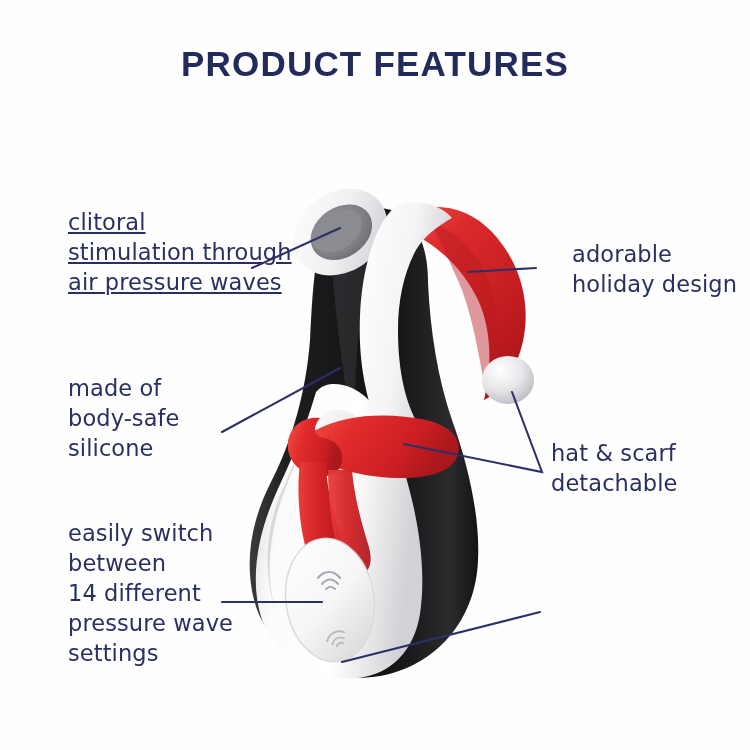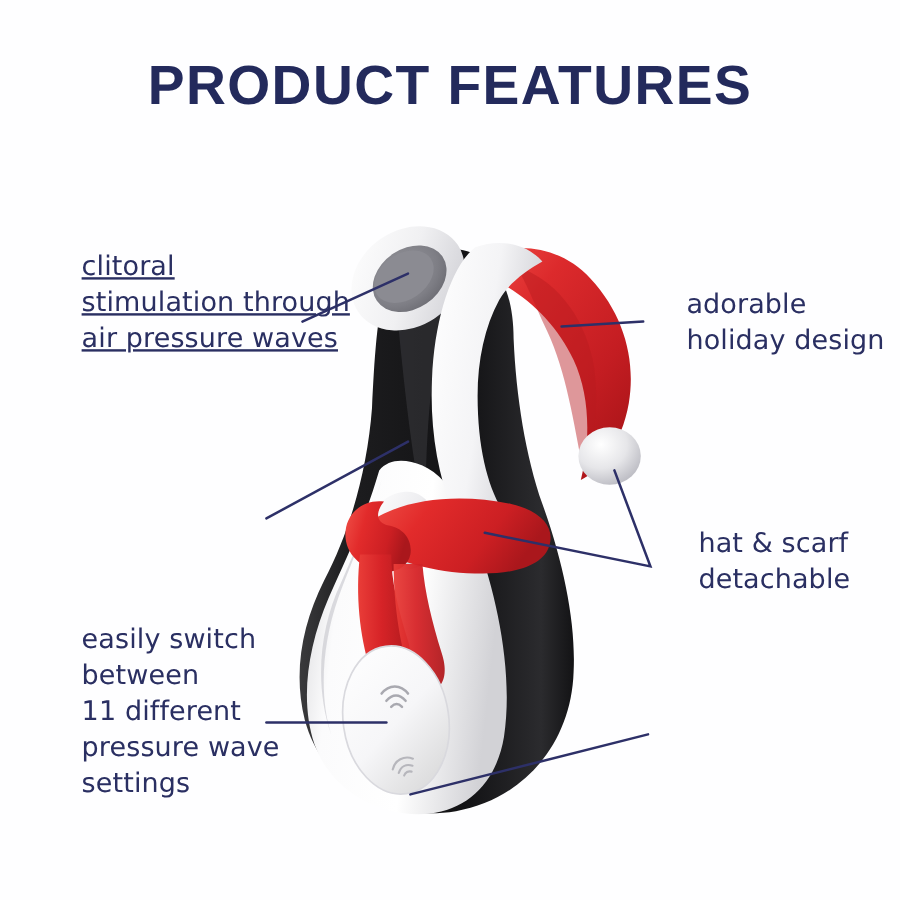--- a/index.html
+++ b/index.html
@@ -18,21 +18,21 @@
     overflow: hidden;
   }
 
   
   #title {
     position: absolute;
     top: 44px;
     left: 0;
     width: 750px;
     text-align: center;
-    font-size: 46px;
+    font-size: 35px;
     font-weight: bold;
     letter-spacing: 1.2px;
     color: #232a5c;
     font-family: "Liberation Sans", sans-serif;
     white-space: nowrap;
   }
 
   
   .label {
     position: absolute;
@@ -43,21 +43,21 @@
     font-weight: 400;
     white-space: pre-line;
     letter-spacing: 0.1px;
   }
   .label.right { text-align: left; }
 
   #label-clitoral   { left: 68px;  top: 207px; text-decoration: underline; }
   #label-silicone   { left: 68px;  top: 373px; }
   #label-switch     { left: 68px;  top: 518px; }
   #label-holiday    { left: 551px; top: 239px; margin-left: 21px; }
-  #label-detach     { left: 582px; top: 438px; }
+  #label-detach     { left: 551px; top: 438px; }
   #label-magnetic   { left: 551px; top: 584px; }
 
   
   #art {
     position: absolute;
     left: 0; top: 0;
     width: 750px; height: 750px;
   }
 </style>
 </head>
@@ -246,24 +246,27 @@
       <line x1="536" y1="268" x2="468" y2="272"></line>
       <polyline points="512,392 542,472 404,444"></polyline>
       <line x1="540" y1="612" x2="342" y2="662"></line>
     </g>
   </svg>
 
   <div class="label" id="label-clitoral">clitoral
 stimulation through
 air pressure waves</div>
 
+  <div class="label" id="label-silicone">made of
+body-safe
+silicone</div>
 
   <div class="label" id="label-switch">easily switch
 between
-11 different
+14 different
 pressure wave
 settings</div>
 
   <div class="label right" id="label-holiday">adorable
 holiday design</div>
 
   <div class="label right" id="label-detach">hat &amp; scarf
 detachable</div>
 
 

